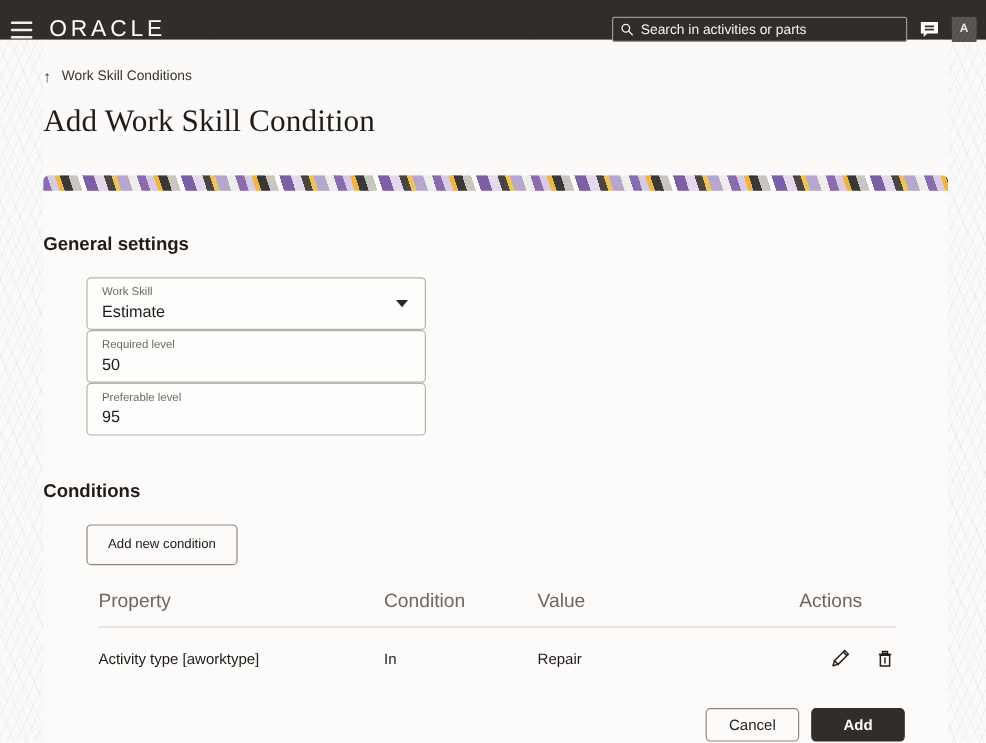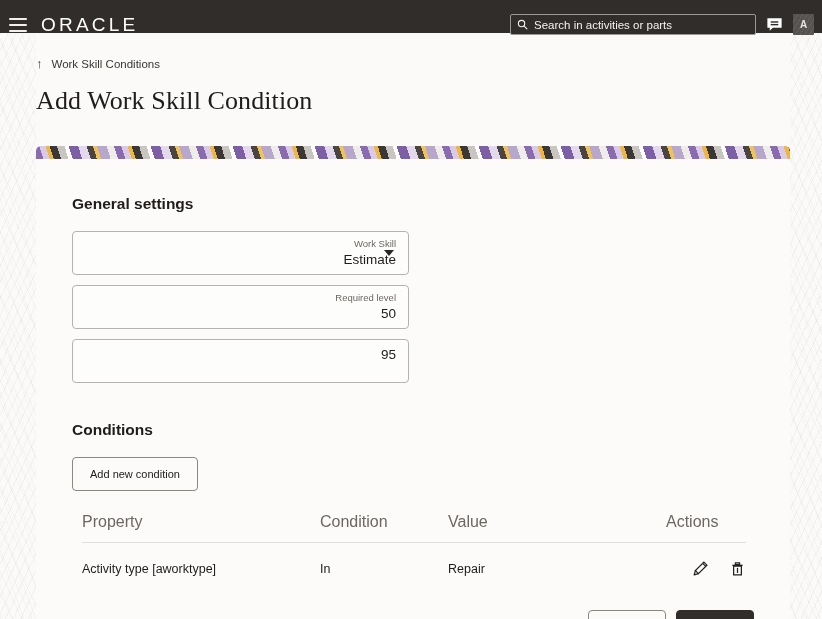--- a/index.html
+++ b/index.html
@@ -166,36 +166,33 @@
         #efedea 71px 78px
       );
   }
 
   .card-body { padding: 36px 0 0 0; }
 
   .section-title {
     font-size: 15.5px;
     font-weight: 700;
     color: #1f1c1a;
-    margin-left: 36px;
   }
 
   
   .fields { margin: 18px 0 0 36px; }
   .field {
-    width: 337px;
+    width: 283px;
     height: 44px;
     border: 1px solid #b6b2ae;
     border-radius: 4px;
     background: #fdfdfc;
     padding: 5px 12px 0 12px;
     position: relative;
-    margin-bottom: 10px;
     cursor: text;
-    text-align: right;
   }
   .field-label {
     display: block;
     font-size: 9.5px;
     color: #6d6762;
     line-height: 13px;
   }
   .field-value {
     display: block;
     font-size: 13.5px;
@@ -346,20 +343,21 @@
         <span class="field-value">Estimate</span>
         <span class="caret"></span>
       </div>
 
       <div class="field">
         <span class="field-label">Required level</span>
         <span class="field-value">50</span>
       </div>
 
       <div class="field">
+        <span class="field-label">Preferable level</span>
         <span class="field-value">95</span>
       </div>
     </div>
 
     
     <div class="section-title conditions-title">Conditions</div>
 
     <button class="btn-outline">Add new condition</button>
 
     <table class="cond-table">

